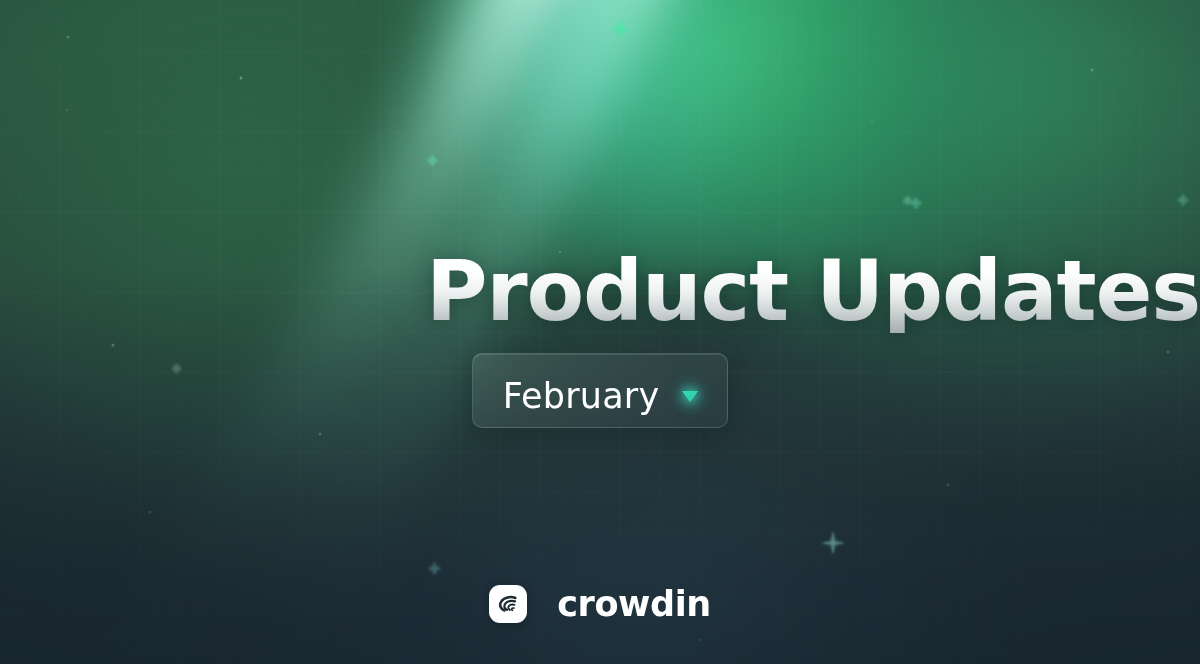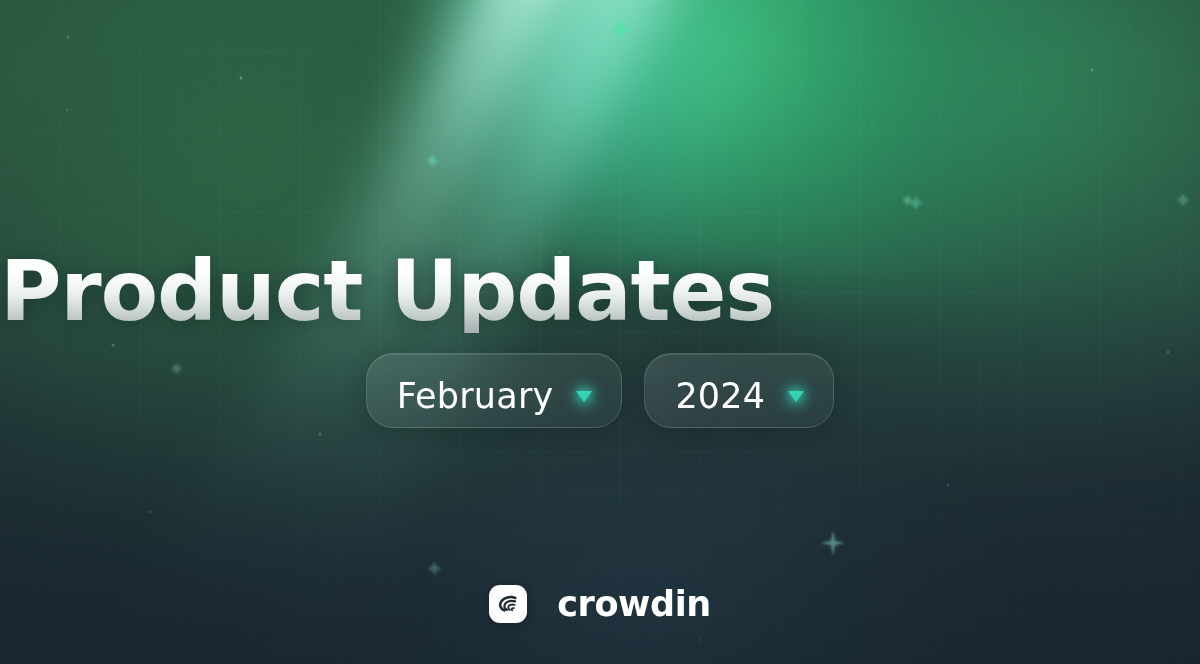--- a/index.html
+++ b/index.html
@@ -280,21 +280,21 @@
     display: flex;
     flex-direction: column;
     align-items: center;
   }
 
   .title {
     position: absolute;
     top: 249px;
     left: 0;
     width: 100%;
-    text-align: left;
+    text-align: right;
     font-family: "DejaVu Sans", sans-serif;
     font-size: 84px;
     font-weight: 700;
     letter-spacing: -1.2px;
     line-height: 1;
     background: linear-gradient(to bottom,
         #ffffff 0%,
         #fdfefe 30%,
         #eef1f1 52%,
         #cdd4d4 74%,
@@ -321,21 +321,21 @@
     gap: 22px;
   }
 
   .pill {
     position: relative;
     display: inline-flex;
     align-items: center;
     gap: 16px;
     height: 75px;
     padding: 11px 22px 0 30px;
-    border-radius: 27px;
+    border-radius: 10px;
     background: linear-gradient(150deg,
         rgba(240,255,250,0.115) 0%,
         rgba(225,248,242,0.075) 45%,
         rgba(200,235,230,0.045) 100%);
     border: 1px solid rgba(226,248,242,0.16);
     box-shadow:
       inset 0 1px 0 rgba(255,255,255,0.10),
       0 6px 22px rgba(8,22,20,0.22);
     backdrop-filter: blur(6px);
     -webkit-backdrop-filter: blur(6px);
@@ -494,27 +494,20 @@
     <div class="selector-row">
 
       <div class="pill">
         <span class="pill-label">February</span>
         <span class="chevron">
           <span class="halo"></span>
           <span class="tri"></span>
         </span>
       </div>
 
-      <div class="pill">
-        <span class="pill-label">2024</span>
-        <span class="chevron">
-          <span class="halo"></span>
-          <span class="tri"></span>
-        </span>
-      </div>
 
     </div>
 
     <div class="logo">
       <span class="logo-mark">
         <svg width="26" height="26" viewBox="0 0 26 26" aria-hidden="true">
           <g fill="none" stroke="#1d2b33" stroke-linecap="round">
             <path d="M20.3 7.0 C15.8 5.0 9.0 6.3 6.2 10.6 C4.0 14.0 5.6 18.2 9.4 19.4" stroke-width="2.6"></path>
             <path d="M20.0 10.4 C16.6 9.2 12.0 10.0 10.1 12.9 C8.6 15.2 9.6 17.9 12.0 18.9" stroke-width="2.2"></path>
             <path d="M19.5 13.8 C17.3 13.2 14.7 13.7 13.7 15.3 C12.9 16.6 13.4 18.2 14.8 18.9" stroke-width="1.9"></path>

